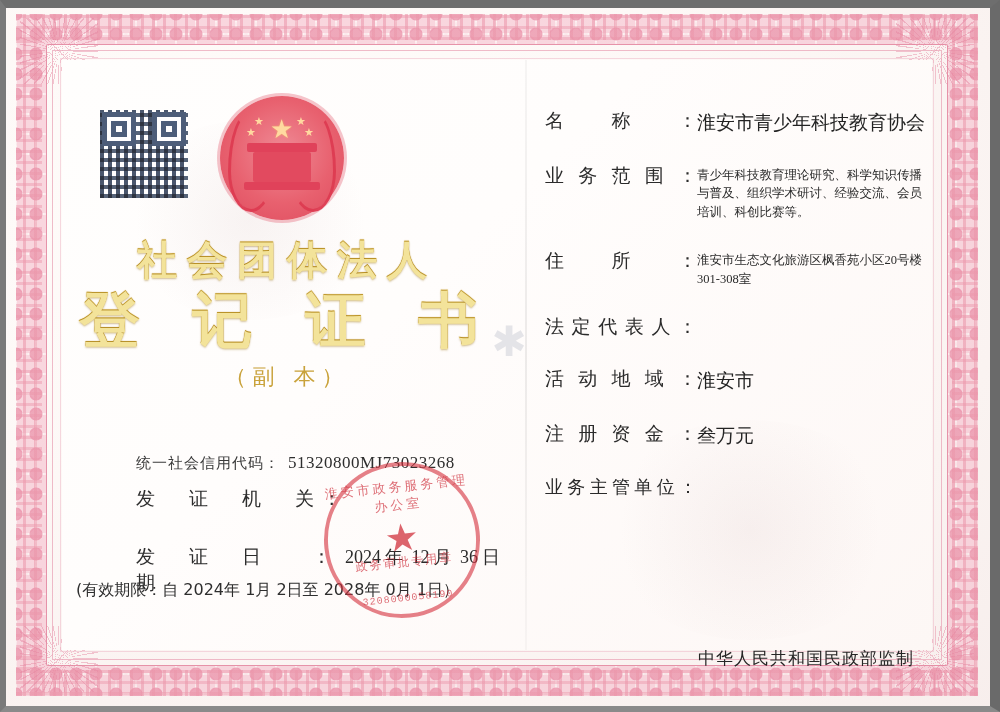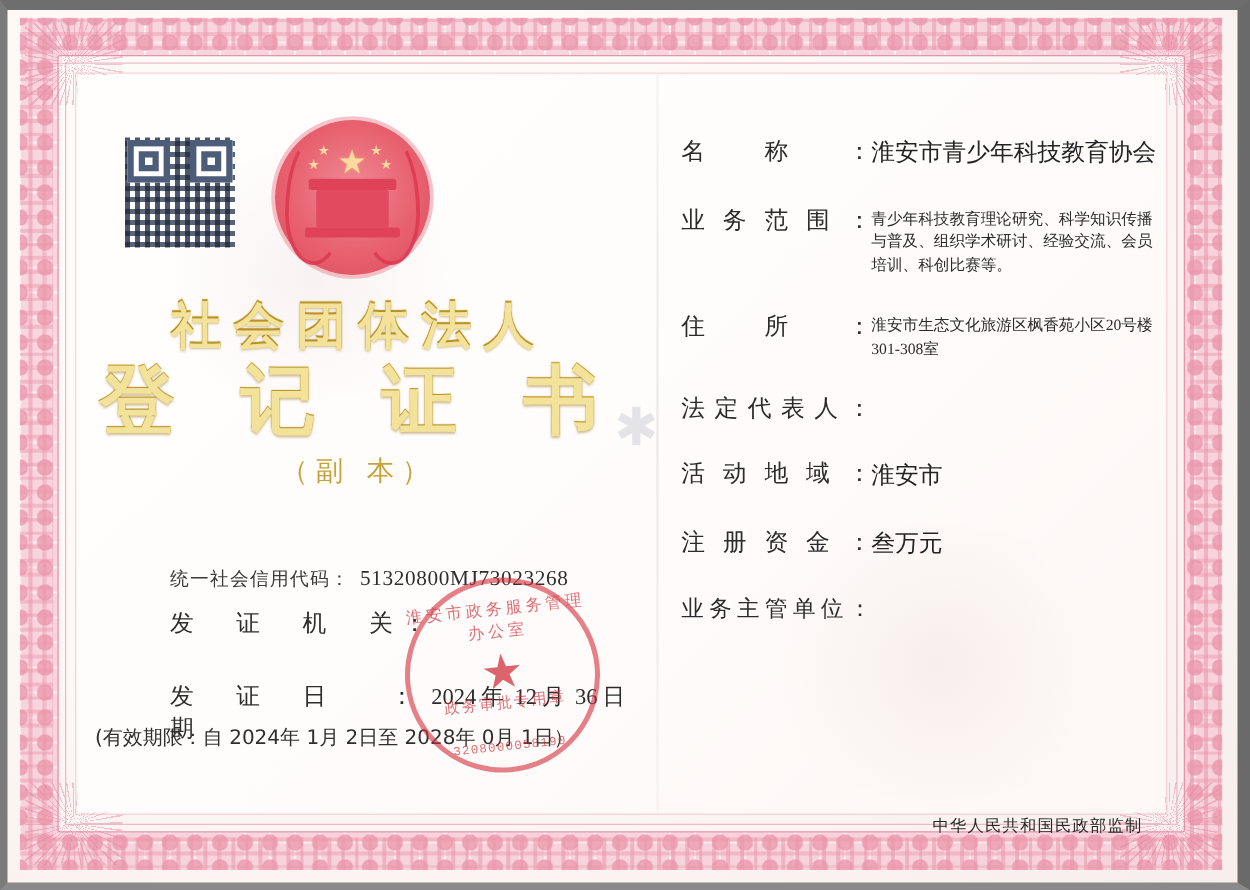--- a/index.html
+++ b/index.html
@@ -403,21 +403,21 @@
   .supervisor-value {
     position: absolute;
     left: 152px; top: 0;
     font-size: 18px;
   }
 
   
   .footer {
     position: absolute;
     right: 86px; bottom: 42px;
-    font-size: 13px;
+    font-size: 17px;
     color: #262626;
     font-family: Liberation Sans, sans-serif;
     letter-spacing: 1px;
   }
 
   
   .blotch {
     position: absolute;
     border-radius: 50%;
     background: radial-gradient(circle, rgba(200,170,170,.13), rgba(255,255,255,0) 70%);

